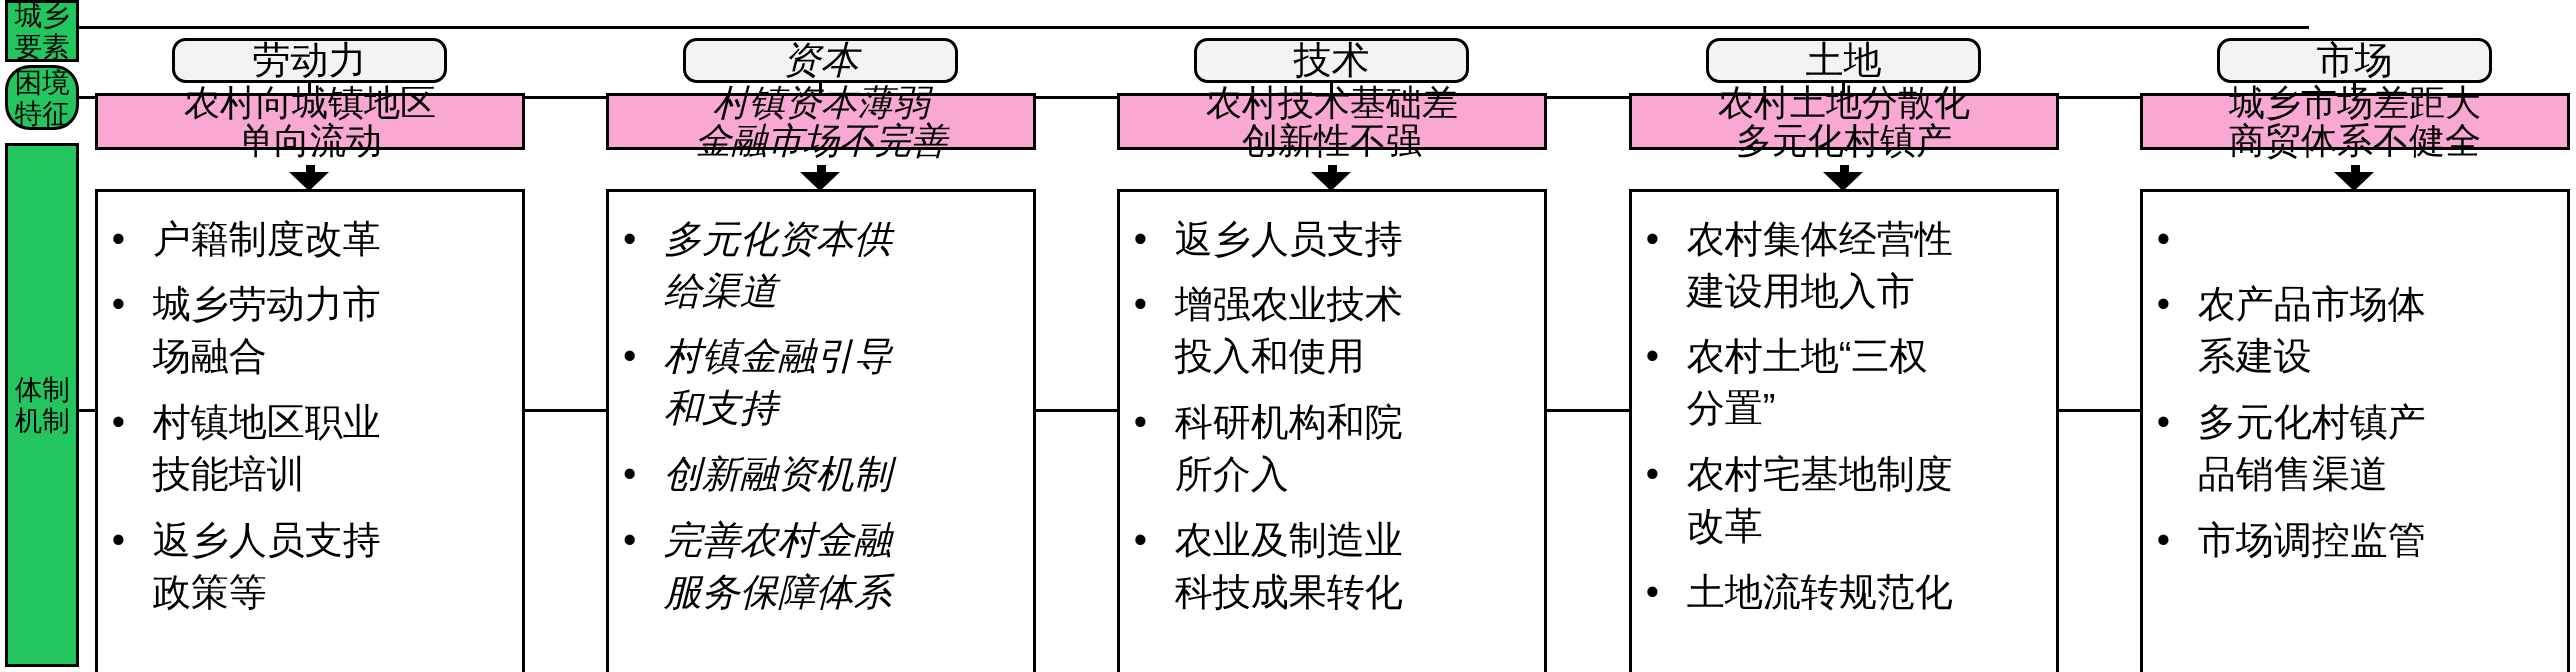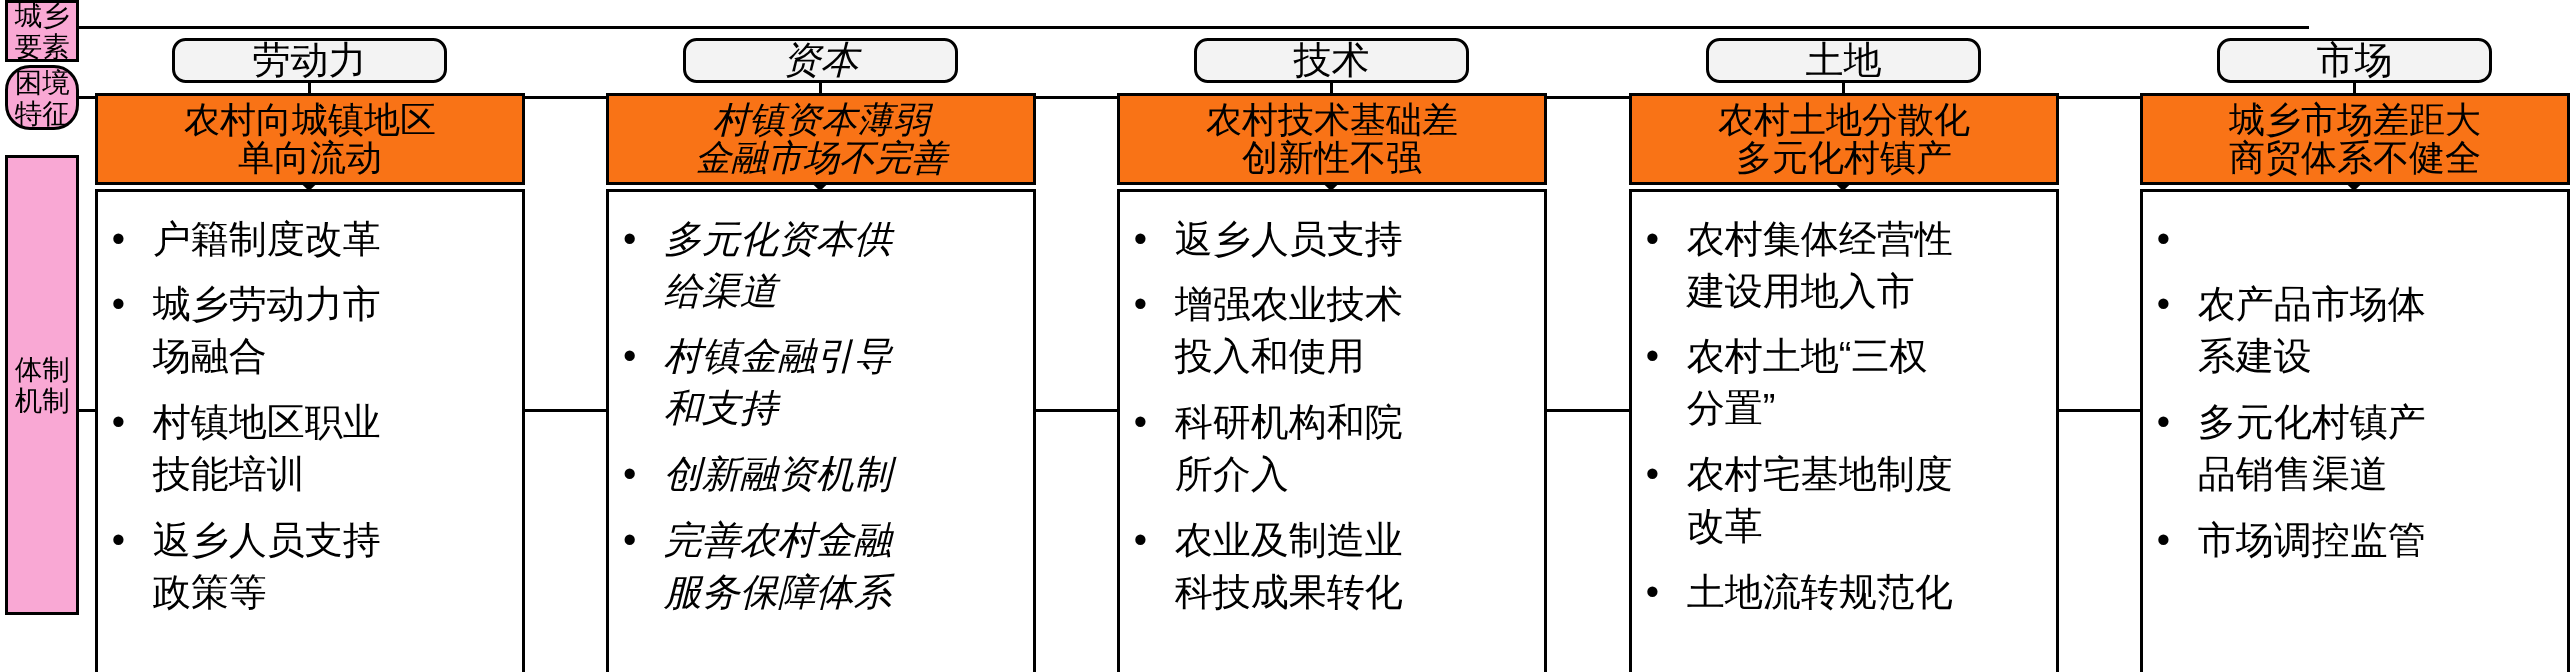--- a/index.html
+++ b/index.html
@@ -13,41 +13,41 @@
   }
   
   .hline{position:absolute;height:3.4px;background:#000;z-index:0;}
   #hline-row1{top:26px;left:40px;width:2269px;}
   #hline-row2{top:96px;left:40px;width:2200px;}
   #hline-row3{top:409px;left:40px;width:2200px;}
 
   
   .side-box{
     position:absolute;left:5.2px;width:74px;
-    border:3.4px solid #000;background:#f9a8d4;box-sizing:border-box;
+    border:3.4px solid #000;background:#22c55e;box-sizing:border-box;
     display:flex;align-items:center;justify-content:center;text-align:center;
     font-size:27.5px;line-height:31px;white-space:pre-line;z-index:2;
   }
   #side-elements{top:0;height:62px;}
   #side-dilemma{top:65px;height:65px;border-radius:25px;}
-  #side-mechanism{top:155px;height:460px;}
+  #side-mechanism{top:143px;height:524px;}
 
   
   .column{position:absolute;top:0;width:430px;height:672px;margin-top:33px;}
   .col-0{left:95px;}.col-1{left:606px;font-style:italic;}.col-2{left:1117px;}.col-3{left:1629px;}.col-4{left:2140px;}
 
   .title-box{
     position:absolute;top:5.2px;left:77px;width:275px;height:45px;
     border:3.4px solid #000;border-radius:13.8px;background:#f3f3f3;box-sizing:border-box;
     display:flex;align-items:center;justify-content:center;
     font-size:38px;z-index:2;
   }
   .dilemma-box{
-    position:absolute;top:60px;left:0;width:430px;height:92px;
-    border:3.4px solid #000;background:#f97316;box-sizing:border-box;
+    position:absolute;top:60px;left:0;width:430px;height:57px;
+    border:3.4px solid #000;background:#f9a8d4;box-sizing:border-box;
     display:flex;align-items:center;justify-content:center;text-align:center;
     font-size:36px;line-height:38px;white-space:pre-line;z-index:2;
   }
   .mech-box{
     position:absolute;top:156px;left:0;width:430px;height:509px;
     border:3.4px solid #000;background:#fff;box-sizing:border-box;
     padding:20.6px 13.8px;z-index:2;
   }
   .mech-item{display:flex;margin-bottom:13.8px;font-size:38px;line-height:52px;}
   .bullet{flex:0 0 auto;width:41px;text-align:left;}

